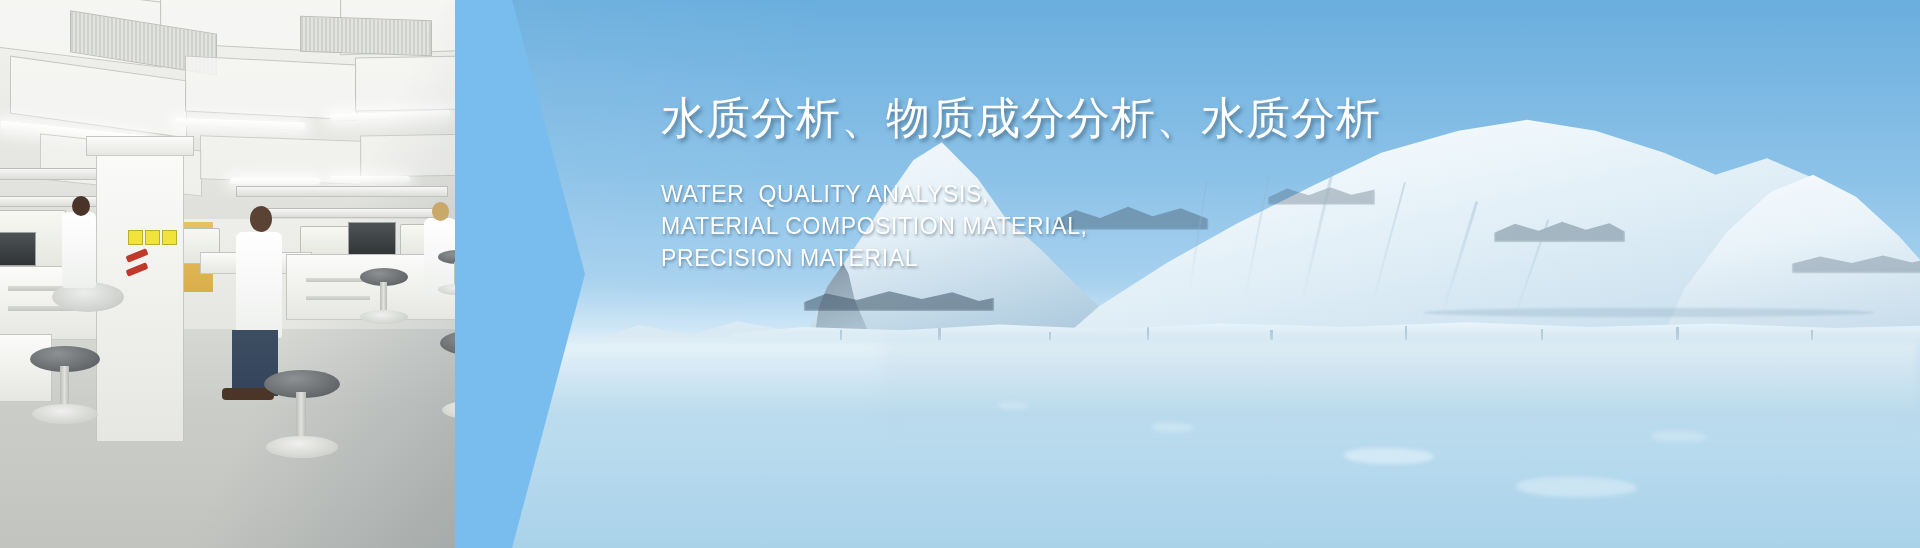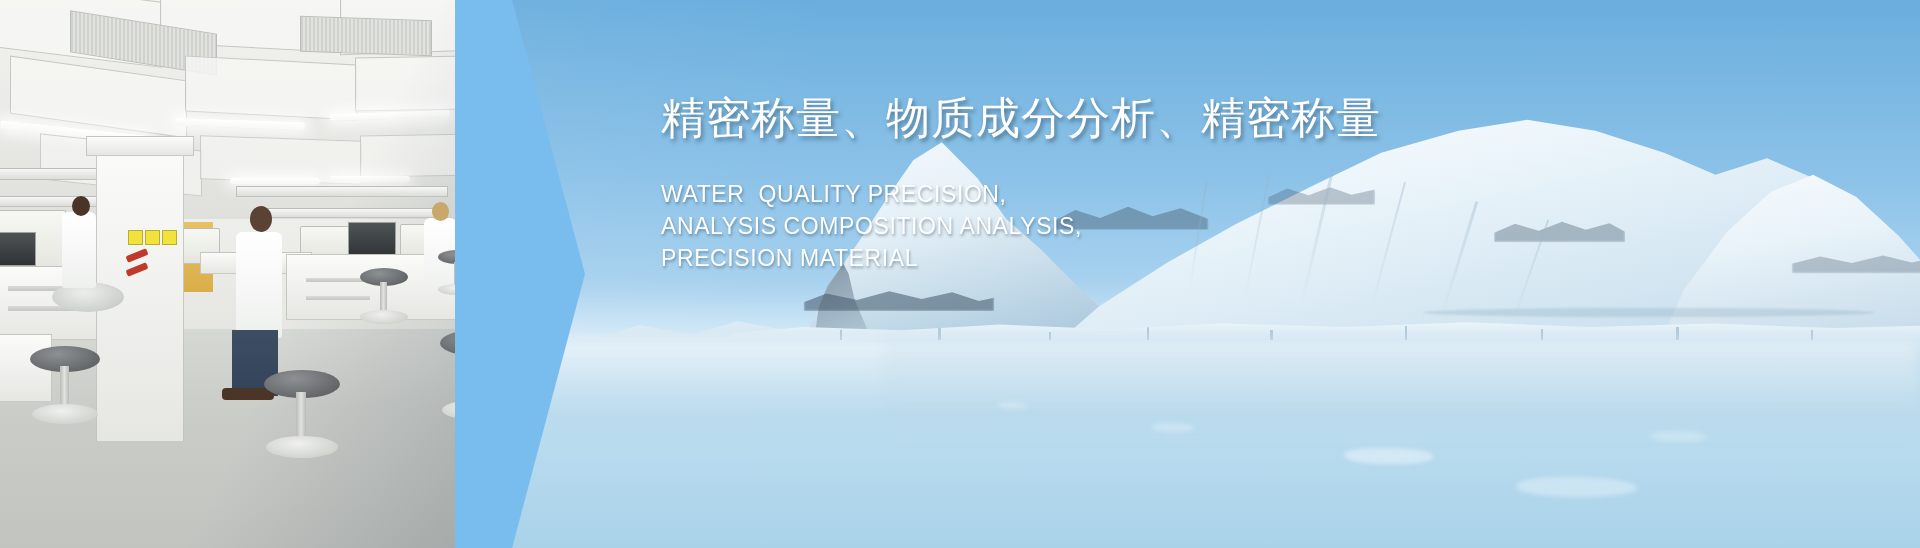--- a/index.html
+++ b/index.html
@@ -534,21 +534,21 @@
 
     <div class="stool-seat" style="left:438px;top:250px;width:38px;height:14px;"></div>
     <div class="stool-post" style="left:454px;top:262px;width:6px;height:26px;"></div>
     <div class="stool-base" style="left:438px;top:284px;width:38px;height:11px;"></div>
   </div>
 
   <div class="chevron-shadow"></div>
   <div class="chevron"></div>
 
   <div class="copy">
-    <div class="headline">精密称量、物质成分分析、精密称量</div>
+    <div class="headline">水质分析、物质成分分析、水质分析</div>
     <div class="sub">
-      <div class="sub-line">WATER  QUALITY PRECISION,</div>
-      <div class="sub-line">ANALYSIS COMPOSITION ANALYSIS,</div>
+      <div class="sub-line">WATER  QUALITY ANALYSIS,</div>
+      <div class="sub-line">MATERIAL COMPOSITION MATERIAL,</div>
       <div class="sub-line">PRECISION MATERIAL</div>
     </div>
   </div>
 
 </div>
 
 </body></html>

